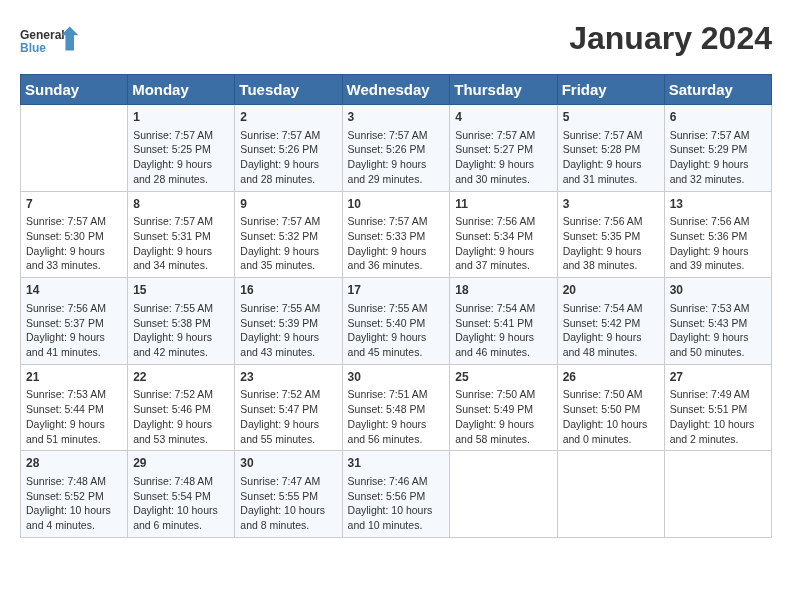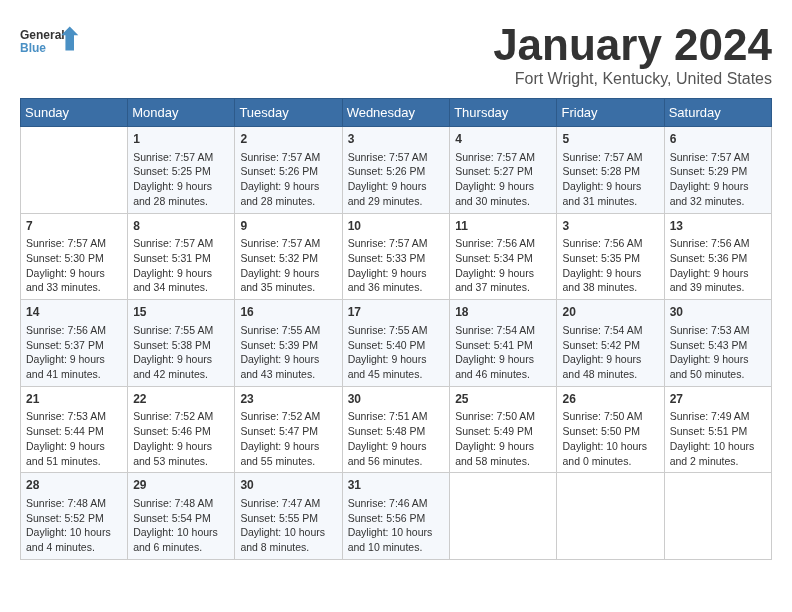--- a/index.html
+++ b/index.html
@@ -18,40 +18,40 @@
     }
     .logo {
       display: flex;
       align-items: center;
       gap: 4px;
     }
     .title-area {
       text-align: right;
     }
     .month-title {
-      font-size: 44px;
+      font-size: 32px;
       font-weight: bold;
       color: #333;
     }
     .location-title {
       font-size: 16px;
       color: #555;
     }
     table {
       width: 100%;
       border-collapse: collapse;
       font-size: 11px;
     }
     thead tr th {
       background-color: #3a6ea5;
       color: #fff;
       padding: 6px 4px;
       text-align: left;
-      font-size: 13px;
-      font-weight: normal;
+      font-size: 15px;
+      font-weight: bold;
       border: 1px solid #2d5a8a;
     }
     tbody tr td {
       vertical-align: top;
       border: 1px solid #ccc;
       padding: 4px 5px;
       height: 80px;
       width: 108px;
       background: #fff;
       color: #333;
@@ -77,21 +77,20 @@
 <div class="header-area">
   <div class="logo">
   <svg width="60" height="44" viewBox="0 0 70 44">
     <text x="0" y="18" font-size="14" font-weight="bold" font-family="Arial" fill="#333">General</text>
     <text x="0" y="34" font-size="14" font-weight="bold" font-family="Arial" fill="#4a90c4">Blue</text>
     <polygon points="58,4 68,14 63,14 63,32 53,32 53,14 48,14" fill="#4a90c4"></polygon>
   </svg>
 </div>
   <div class="title-area">
     <div class="month-title">January 2024</div>
-    <div class="location-title">Fort Wright, Kentucky, United States</div>
   </div>
 </div>
 
 <table>
   <thead>
     <tr>
     <th>Sunday</th>
         <th>Monday</th>
         <th>Tuesday</th>
         <th>Wednesday</th>

